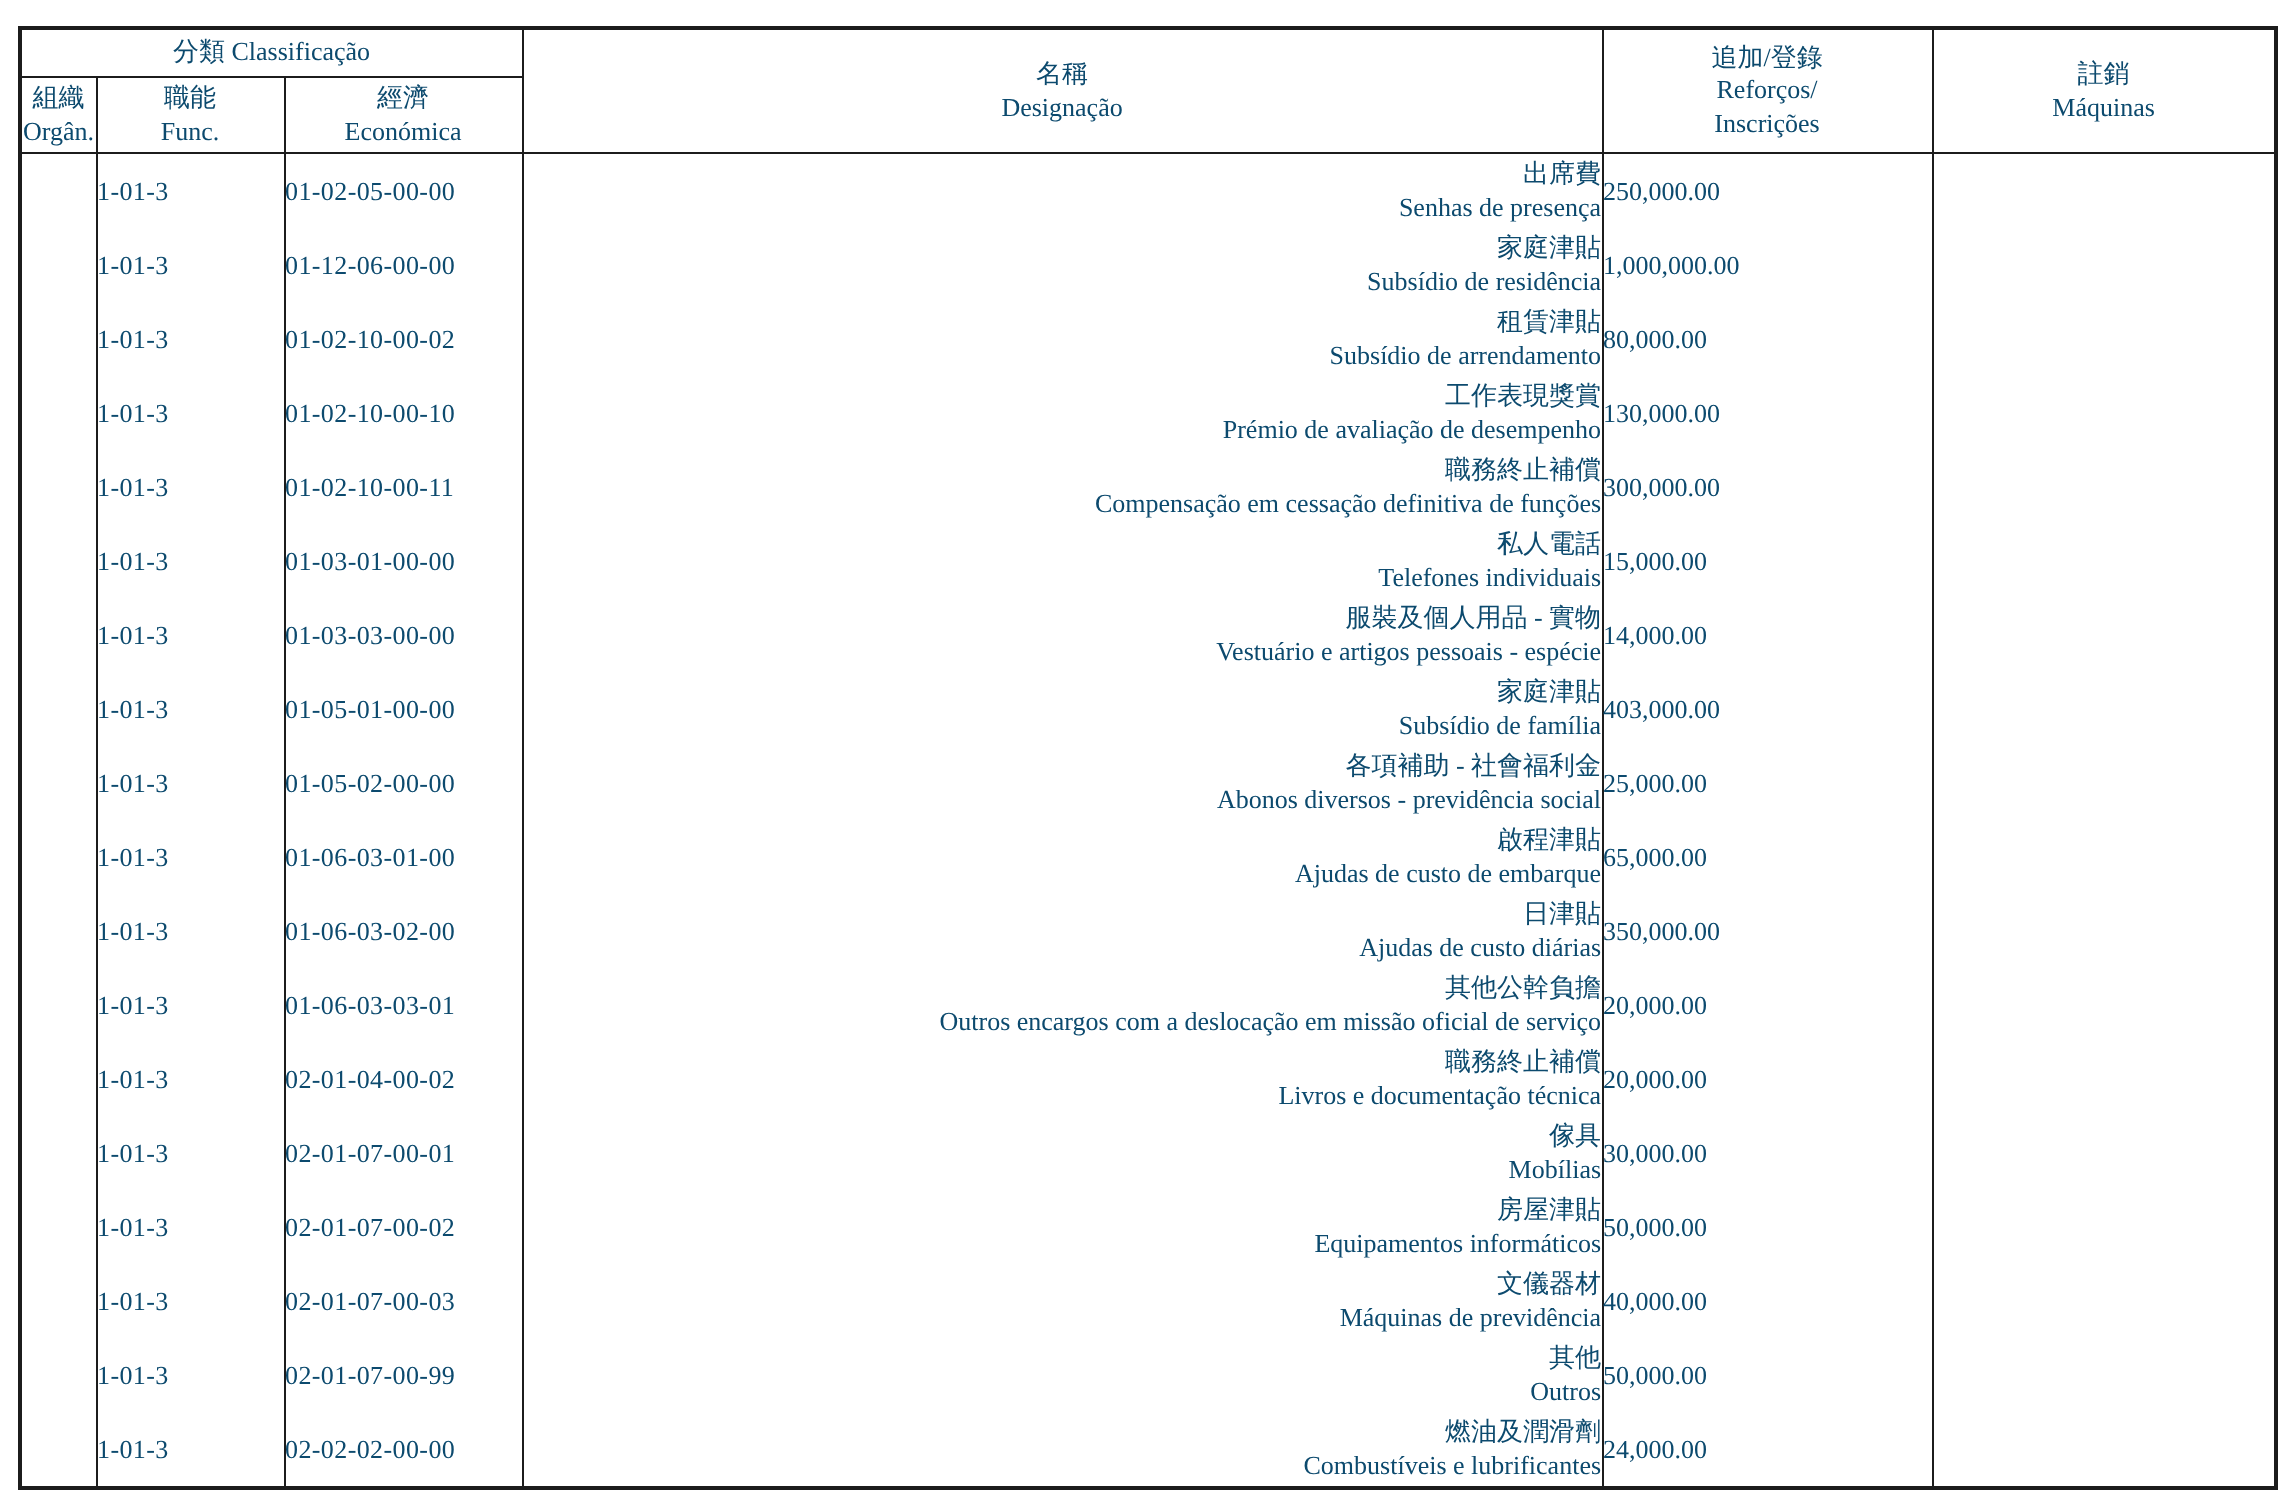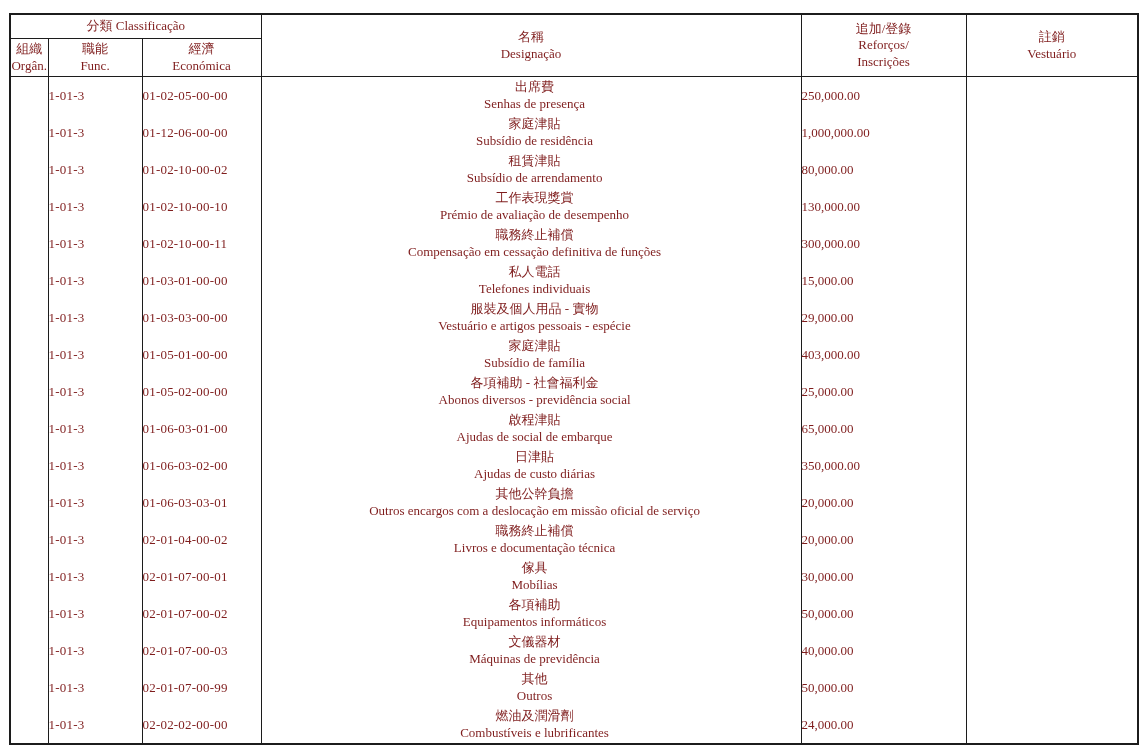--- a/index.html
+++ b/index.html
@@ -1,20 +1,20 @@
 <!DOCTYPE html>
 <html><head>
 <meta charset="utf-8">
 <style>
   html, body { margin:0; padding:0; background:#ffffff; }
   .page {
     position:relative;
     width:1144px; height:752px;
     background:#ffffff;
-    color:#7f1d1d;
+    color:#0c4a6e;
     font-family:"Liberation Serif","DejaVu Serif",serif;
     overflow:hidden;
   }
   table.budget-table {
     position:absolute;
     left:9px; top:13px;
     width:1128px;
     border-collapse:collapse;
     table-layout:fixed;
     border:2px solid #1c1c1c;
@@ -25,21 +25,21 @@
     font-weight:normal;
     padding:0;
     vertical-align:middle;
   }
   thead th { border-bottom:1px solid #1c1c1c; text-align:center; }
   thead tr.h1 th { height:23px; font-size:13px; }
   thead tr.h2 th { height:37px; font-size:13px; }
   thead .hl { line-height:1.28; font-size:13px; }
   tbody td { height:37px; font-size:13px; }
   td.c-org, td.c-func, td.c-econ { text-align:left; letter-spacing:0.2px; }
-  td.c-name { text-align:center; padding-left:7px; }
+  td.c-name { text-align:right; padding-left:7px; }
   td.c-name .cn { font-size:13px; line-height:1.25; }
   td.c-name .pt { font-size:13px; line-height:1.25; }
   td.c-amt { padding-right:11px; }
   td.c-anul { text-align:center; }
 </style>
 </head>
 <body>
 
 <div class="page">
   <table class="budget-table">
@@ -60,21 +60,21 @@
           <div class="hl">名稱</div>
           <div class="hl">Designação</div>
         </th>
         <th rowspan="2">
           <div class="hl">追加/登錄</div>
           <div class="hl">Reforços/</div>
           <div class="hl">Inscrições</div>
         </th>
         <th rowspan="2">
           <div class="hl">註銷</div>
-          <div class="hl">Vestuário</div>
+          <div class="hl">Máquinas</div>
         </th>
       </tr>
       <tr class="h2">
         <th>
           <div class="hl">組織</div>
           <div class="hl">Orgân.</div>
         </th>
         <th>
           <div class="hl">職能</div>
           <div class="hl">Func.</div>
@@ -153,21 +153,21 @@
     <td class="c-anul"></td>
   </tr>
         <tr>
     <td class="c-org"></td>
     <td class="c-func">1-01-3</td>
     <td class="c-econ">01-03-03-00-00</td>
     <td class="c-name">
       <div class="cn">服裝及個人用品 - 實物</div>
       <div class="pt">Vestuário e artigos pessoais - espécie</div>
     </td>
-    <td class="c-amt">29,000.00</td>
+    <td class="c-amt">14,000.00</td>
     <td class="c-anul"></td>
   </tr>
         <tr>
     <td class="c-org"></td>
     <td class="c-func">1-01-3</td>
     <td class="c-econ">01-05-01-00-00</td>
     <td class="c-name">
       <div class="cn">家庭津貼</div>
       <div class="pt">Subsídio de família</div>
     </td>
@@ -184,21 +184,21 @@
     </td>
     <td class="c-amt">25,000.00</td>
     <td class="c-anul"></td>
   </tr>
         <tr>
     <td class="c-org"></td>
     <td class="c-func">1-01-3</td>
     <td class="c-econ">01-06-03-01-00</td>
     <td class="c-name">
       <div class="cn">啟程津貼</div>
-      <div class="pt">Ajudas de social de embarque</div>
+      <div class="pt">Ajudas de custo de embarque</div>
     </td>
     <td class="c-amt">65,000.00</td>
     <td class="c-anul"></td>
   </tr>
         <tr>
     <td class="c-org"></td>
     <td class="c-func">1-01-3</td>
     <td class="c-econ">01-06-03-02-00</td>
     <td class="c-name">
       <div class="cn">日津貼</div>
@@ -238,21 +238,21 @@
       <div class="pt">Mobílias</div>
     </td>
     <td class="c-amt">30,000.00</td>
     <td class="c-anul"></td>
   </tr>
         <tr>
     <td class="c-org"></td>
     <td class="c-func">1-01-3</td>
     <td class="c-econ">02-01-07-00-02</td>
     <td class="c-name">
-      <div class="cn">各項補助</div>
+      <div class="cn">房屋津貼</div>
       <div class="pt">Equipamentos informáticos</div>
     </td>
     <td class="c-amt">50,000.00</td>
     <td class="c-anul"></td>
   </tr>
         <tr>
     <td class="c-org"></td>
     <td class="c-func">1-01-3</td>
     <td class="c-econ">02-01-07-00-03</td>
     <td class="c-name">

